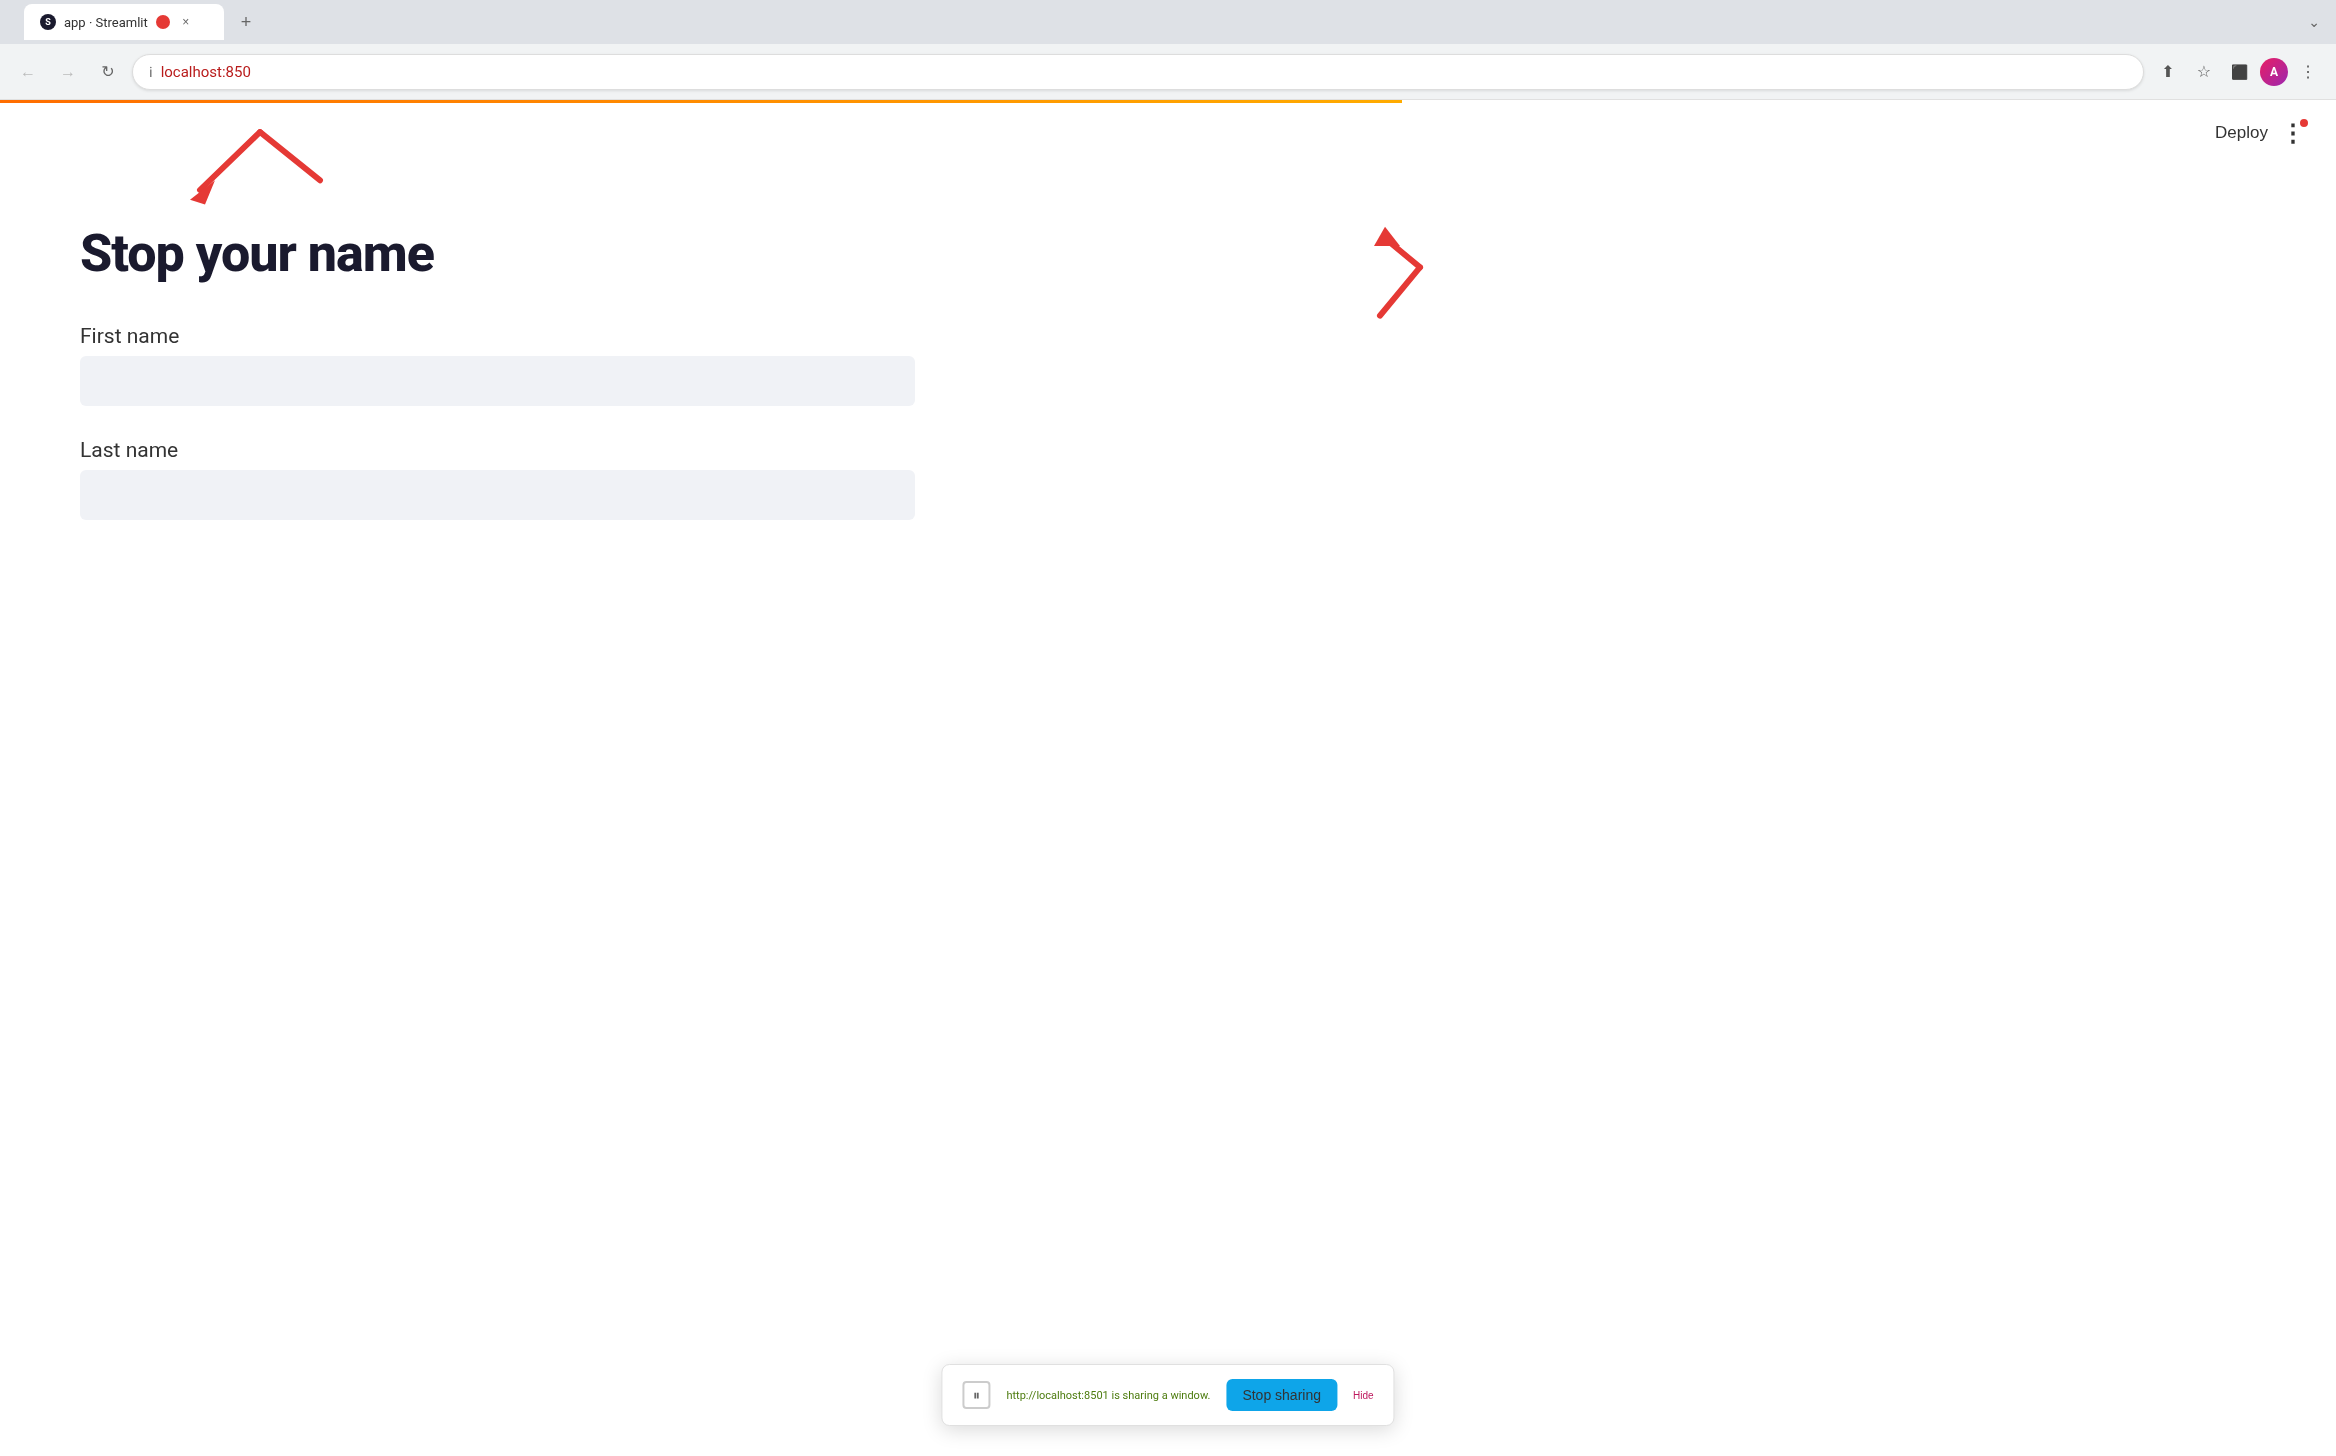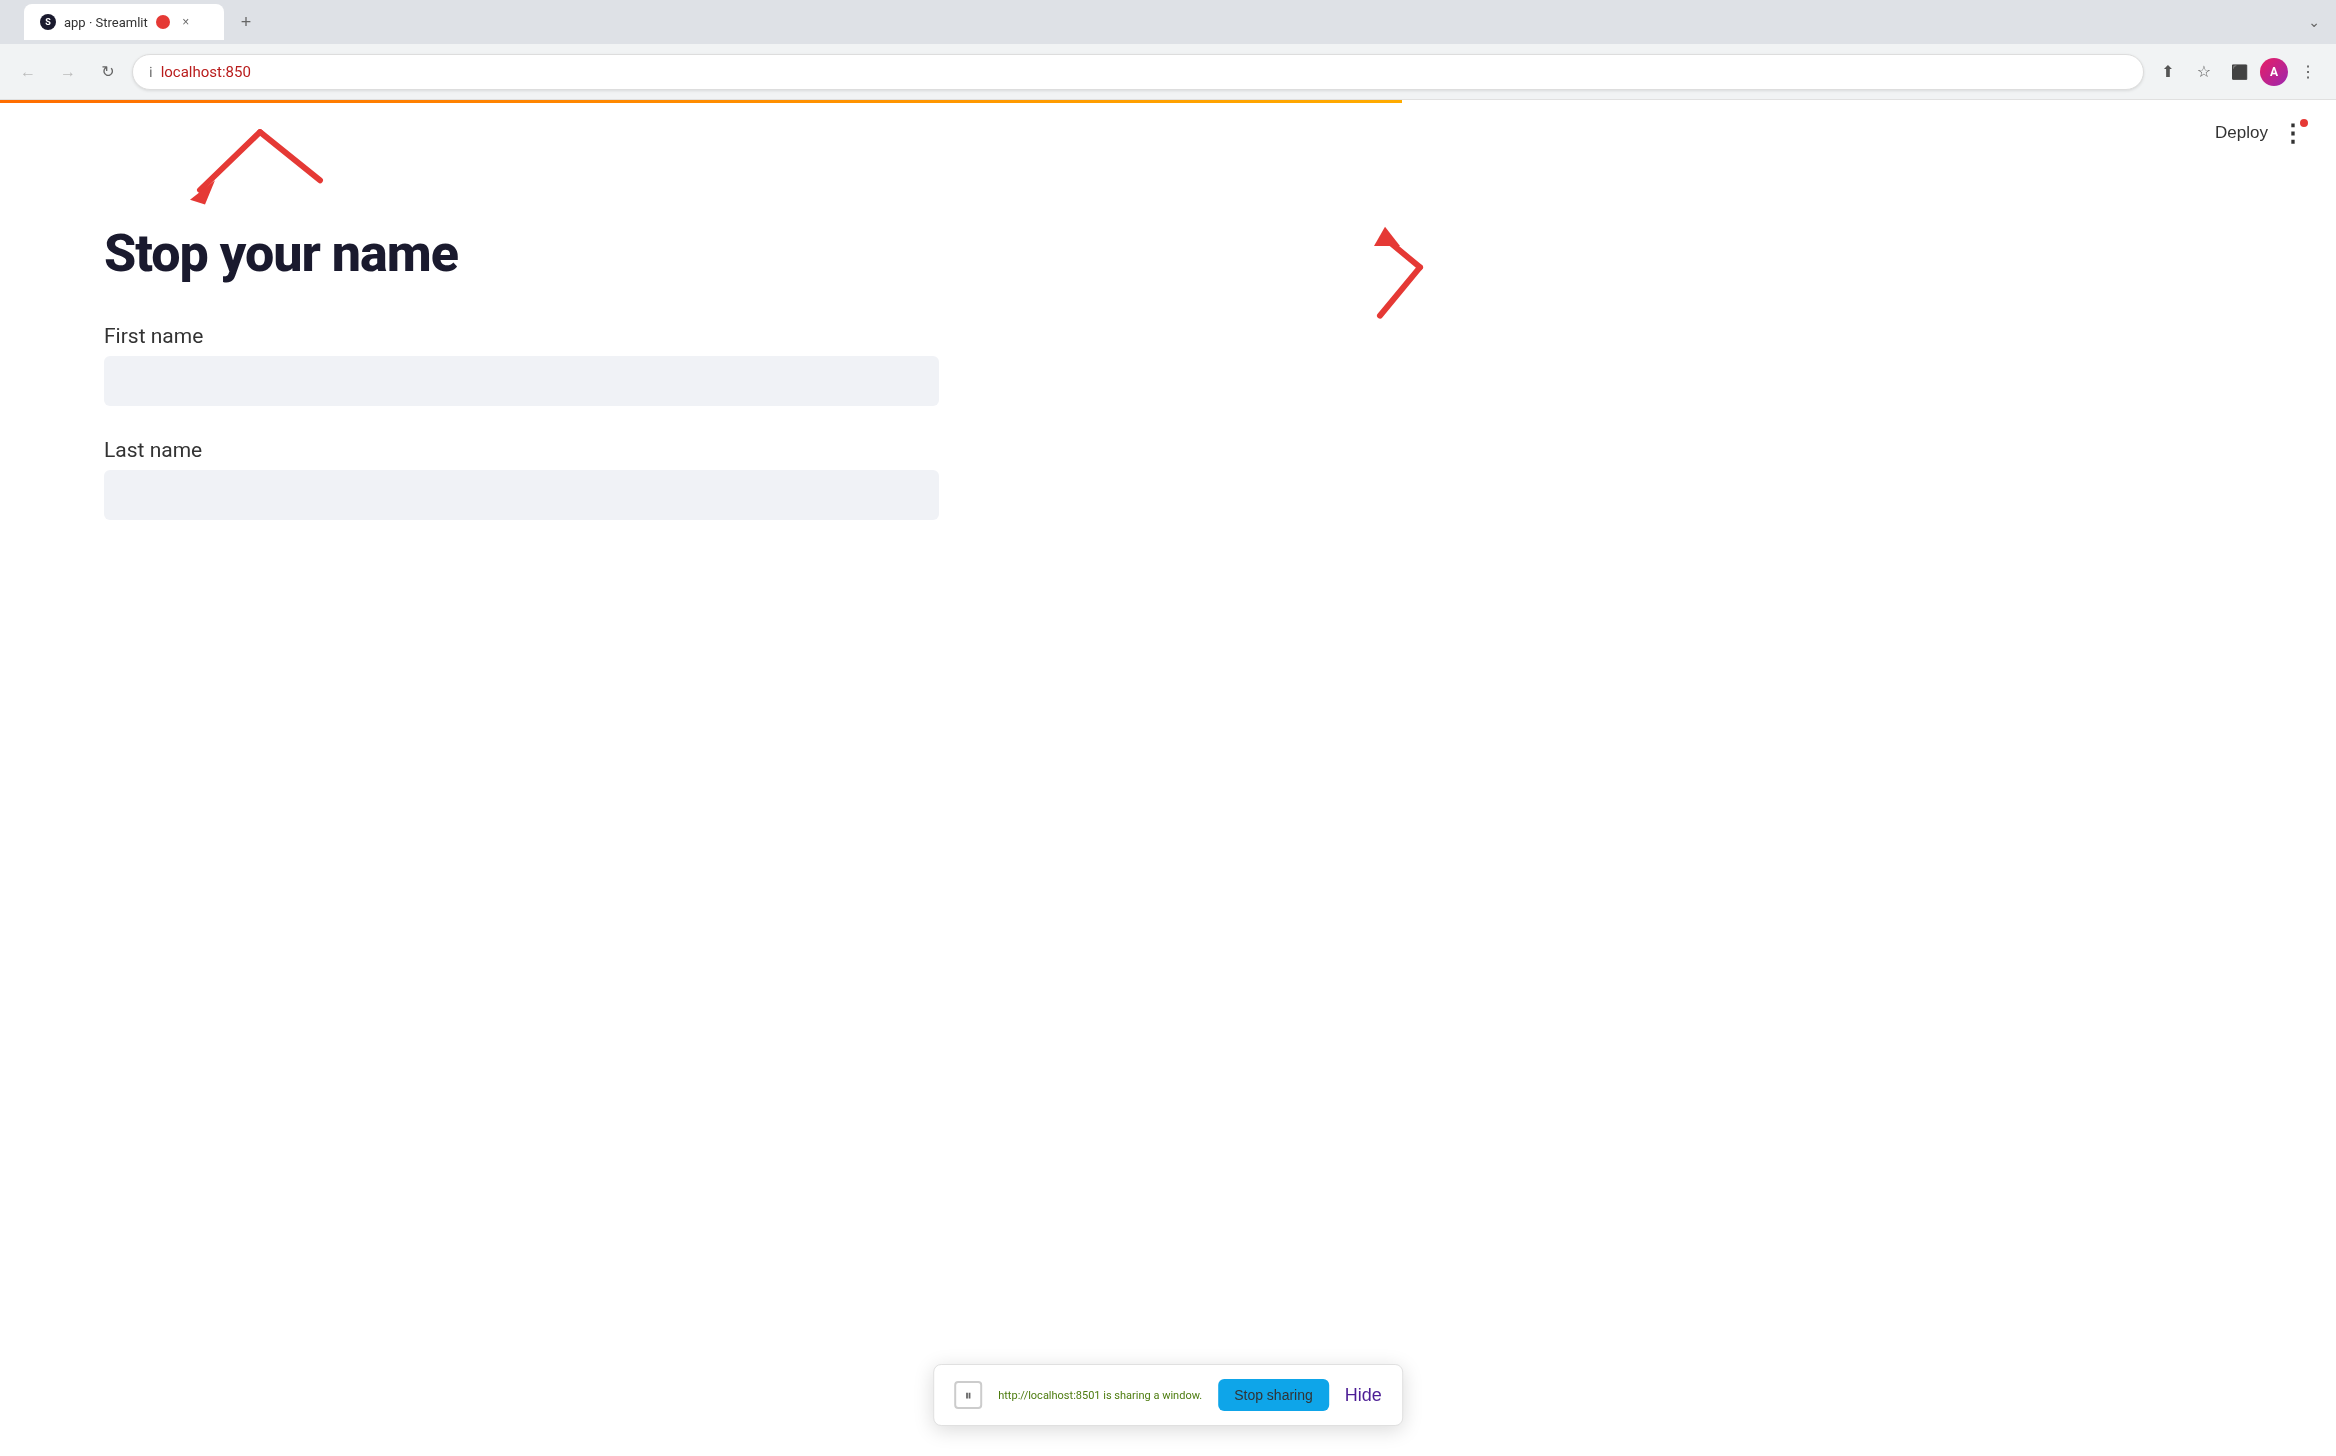--- a/index.html
+++ b/index.html
@@ -183,21 +183,20 @@
     }
 
     
     .app-container {
       flex: 1;
       background: #fff;
       display: flex;
       flex-direction: column;
       overflow: hidden;
       position: relative;
-      padding-left: 24px;
     }
 
     
     .streamlit-header {
       display: flex;
       justify-content: flex-end;
       align-items: center;
       padding: 12px 24px;
       background: #fff;
       position: relative;
@@ -334,22 +333,22 @@
       padding: 8px 16px;
       font-size: 14px;
       color: #333;
       cursor: pointer;
       font-weight: 500;
     }
 
     .hide-btn {
       background: transparent;
       border: none;
-      color: #4c1d95;
-      font-size: 18px;
+      color: #be185d;
+      font-size: 10px;
       cursor: pointer;
       font-weight: 500;
     }
 
     
     .annotation-overlay {
       position: absolute;
       top: 0; left: 0;
       width: 100%; height: 100%;
       pointer-events: none;

